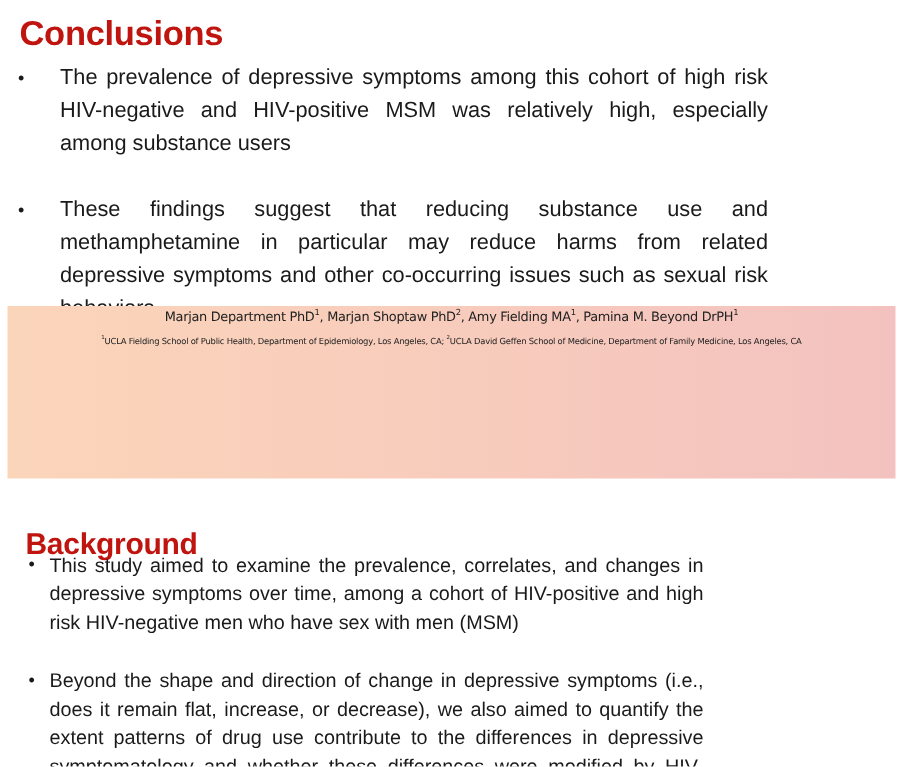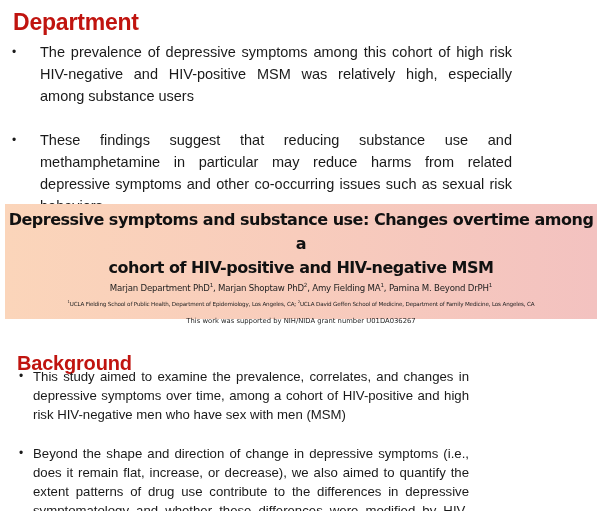--- a/index.html
+++ b/index.html
@@ -36,45 +36,40 @@
     font-size:16px; line-height:24px; color:#111; letter-spacing:-0.5px;
   }
   .banner-authors { margin-top:3px; font-size:8.6px; color:#222; font-family:"DejaVu Sans", sans-serif; letter-spacing:-0.2px; }
   .banner-affil { margin-top:8px; font-size:5.6px; color:#222; font-family:"DejaVu Sans", sans-serif; letter-spacing:-0.15px; }
   .banner-grant { margin-top:10px; font-size:6.8px; color:#222; font-family:"DejaVu Sans", sans-serif; }
   sup { font-size:0.65em; vertical-align:super; line-height:0; }
 </style>
 </head>
 <body>
 
-<h2 id="conc-heading" class="heading">Department</h2>
+<h2 id="conc-heading" class="heading">Conclusions</h2>
 
 <ul id="conc-list" class="bullets">
   <li>
     <span class="bullet-dot">•</span>
     <span>The prevalence of depressive symptoms among this cohort of high risk HIV-negative and HIV-positive MSM was relatively high, especially among substance users</span>
   </li>
   <li>
     <span class="bullet-dot">•</span>
     <span>These findings suggest that reducing substance use and methamphetamine in particular may reduce harms from related depressive symptoms and other co-occurring issues such as sexual risk behaviors</span>
   </li>
 </ul>
 
 <div class="banner">
-  <div class="banner-title">
-    <div>Depressive symptoms and substance use: Changes overtime among a</div>
-    <div>cohort of HIV-positive and HIV-negative MSM</div>
-  </div>
   <div class="banner-authors">
     <span>Marjan Department PhD</span><sup>1</sup><span>, </span><span>Marjan Shoptaw PhD</span><sup>2</sup><span>, </span><span>Amy Fielding MA</span><sup>1</sup><span>, </span><span>Pamina M. Beyond DrPH</span><sup>1</sup>
   </div>
   <div class="banner-affil">
     <sup>1</sup><span>UCLA Fielding School of Public Health, Department of Epidemiology, Los Angeles, CA; </span><sup>2</sup><span>UCLA David Geffen School of Medicine, Department of Family Medicine, Los Angeles, CA</span>
   </div>
-  <div class="banner-grant">This work was supported by NIH/NIDA grant number U01DA036267</div>
 </div>
 
 <h2 id="bg-heading" class="heading">Background</h2>
 
 <ul id="bg-list" class="bullets">
   <li>
     <span class="bullet-dot">•</span>
     <span>This study aimed to examine the prevalence, correlates, and changes in depressive symptoms over time, among a cohort of HIV-positive and high risk HIV-negative men who have sex with men (MSM)</span>
   </li>
   <li>

